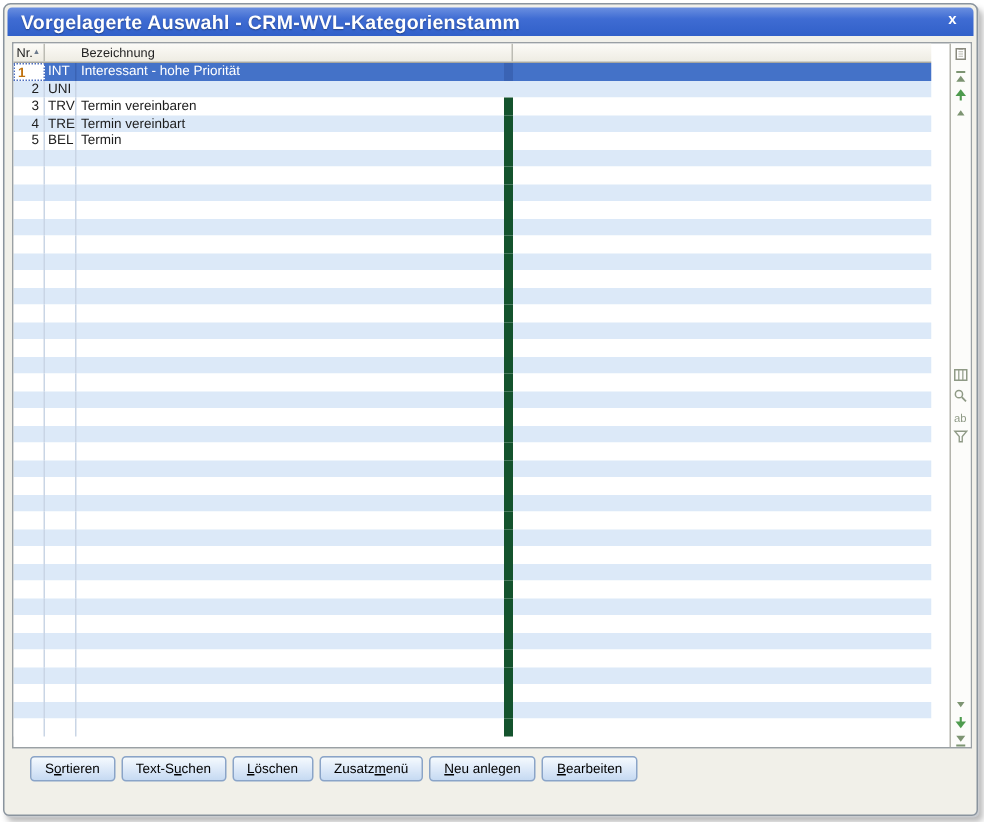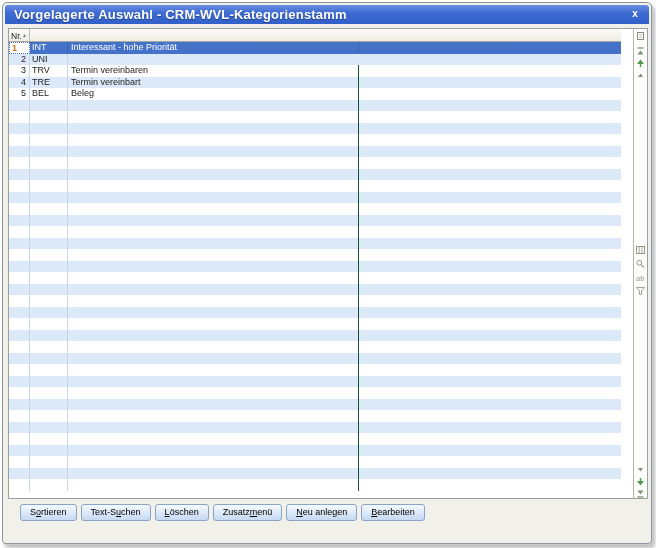--- a/index.html
+++ b/index.html
@@ -47,22 +47,22 @@
   .hc3 { width:291px; padding-left:3px; }
   .hc4 { flex:1 1 auto; border-right:none; }
   .sort-glyph { font-size:5px; color:#6b7a8c; vertical-align:2px; }
 
   #table-body { position:relative; }
   .trow { display:flex; height:11.5px; font-size:9px; line-height:11.5px; color:#1d1d1d; background:#ffffff; }
   .trow.stripe { background:#dce9f8; }
   .trow.selected { background:#4472c8; color:#ffffff; }
   .tc { white-space:nowrap; overflow:hidden; }
   .tc1 { width:21px; text-align:right; padding-right:3px; border-right:1px solid #c9d5e5; }
-  .tc2 { width:38px; padding-left:2px; border-right:1px solid #c9d5e5; }
-  .tc3 { width:291px; padding-left:3px; border-right:1px solid #14532d; }
+  .tc2 { width:21px; padding-left:2px; border-right:1px solid #c9d5e5; }
+  .tc3 { width:291px; padding-left:3px; border-right:6px solid #14532d; }
   .tc4 { flex:1 1 auto; }
   .trow.selected .tc2, .trow.selected .tc3 { border-right-color:#3a63b4; }
   .trow.selected .tc1.focus-cell {
     background:#ffffff; color:#bf7210; font-weight:bold;
     border:1px dotted #4e6fc0; text-align:left; padding-left:2px; padding-right:0;
   }
 
   
   #icon-strip {
     width:14px; border-left:1px solid #b4b4ac; background:#fcfcfa; position:relative;margin-left:12px;
@@ -88,20 +88,21 @@
   <div id="titlebar">
     <span id="title-text">Vorgelagerte Auswahl - CRM-WVL-Kategorienstamm</span>
     <span id="close-btn">x</span>
   </div>
 
   <div id="grid">
     <div id="table-area">
       <div id="grid-header">
         <div class="hcell hc1"><span>Nr.</span><span class="sort-glyph">▲</span></div>
         <div class="hcell hc2">KZ</div>
+        <div class="hcell hc3">Bezeichnung</div>
         <div class="hcell hc4"></div>
       </div>
       <div id="table-body">
           <div class="trow selected">
             <div class="tc tc1 focus-cell">1</div>
             <div class="tc tc2">INT</div>
             <div class="tc tc3">Interessant - hohe Priorität</div>
             <div class="tc tc4"></div>
           </div>
           <div class="trow stripe">
@@ -117,21 +118,21 @@
           </div>
           <div class="trow stripe">
             <div class="tc tc1">4</div>
             <div class="tc tc2">TRE</div>
             <div class="tc tc3">Termin vereinbart</div>
             <div class="tc tc4"></div>
           </div>
           <div class="trow">
             <div class="tc tc1">5</div>
             <div class="tc tc2">BEL</div>
-            <div class="tc tc3">Beleg</div>
+            <div class="tc tc3">Termin</div>
             <div class="tc tc4"></div>
           </div>
           <div class="trow stripe">
             <div class="tc tc1"></div>
             <div class="tc tc2"></div>
             <div class="tc tc3"></div>
             <div class="tc tc4"></div>
           </div>
           <div class="trow">
             <div class="tc tc1"></div>

